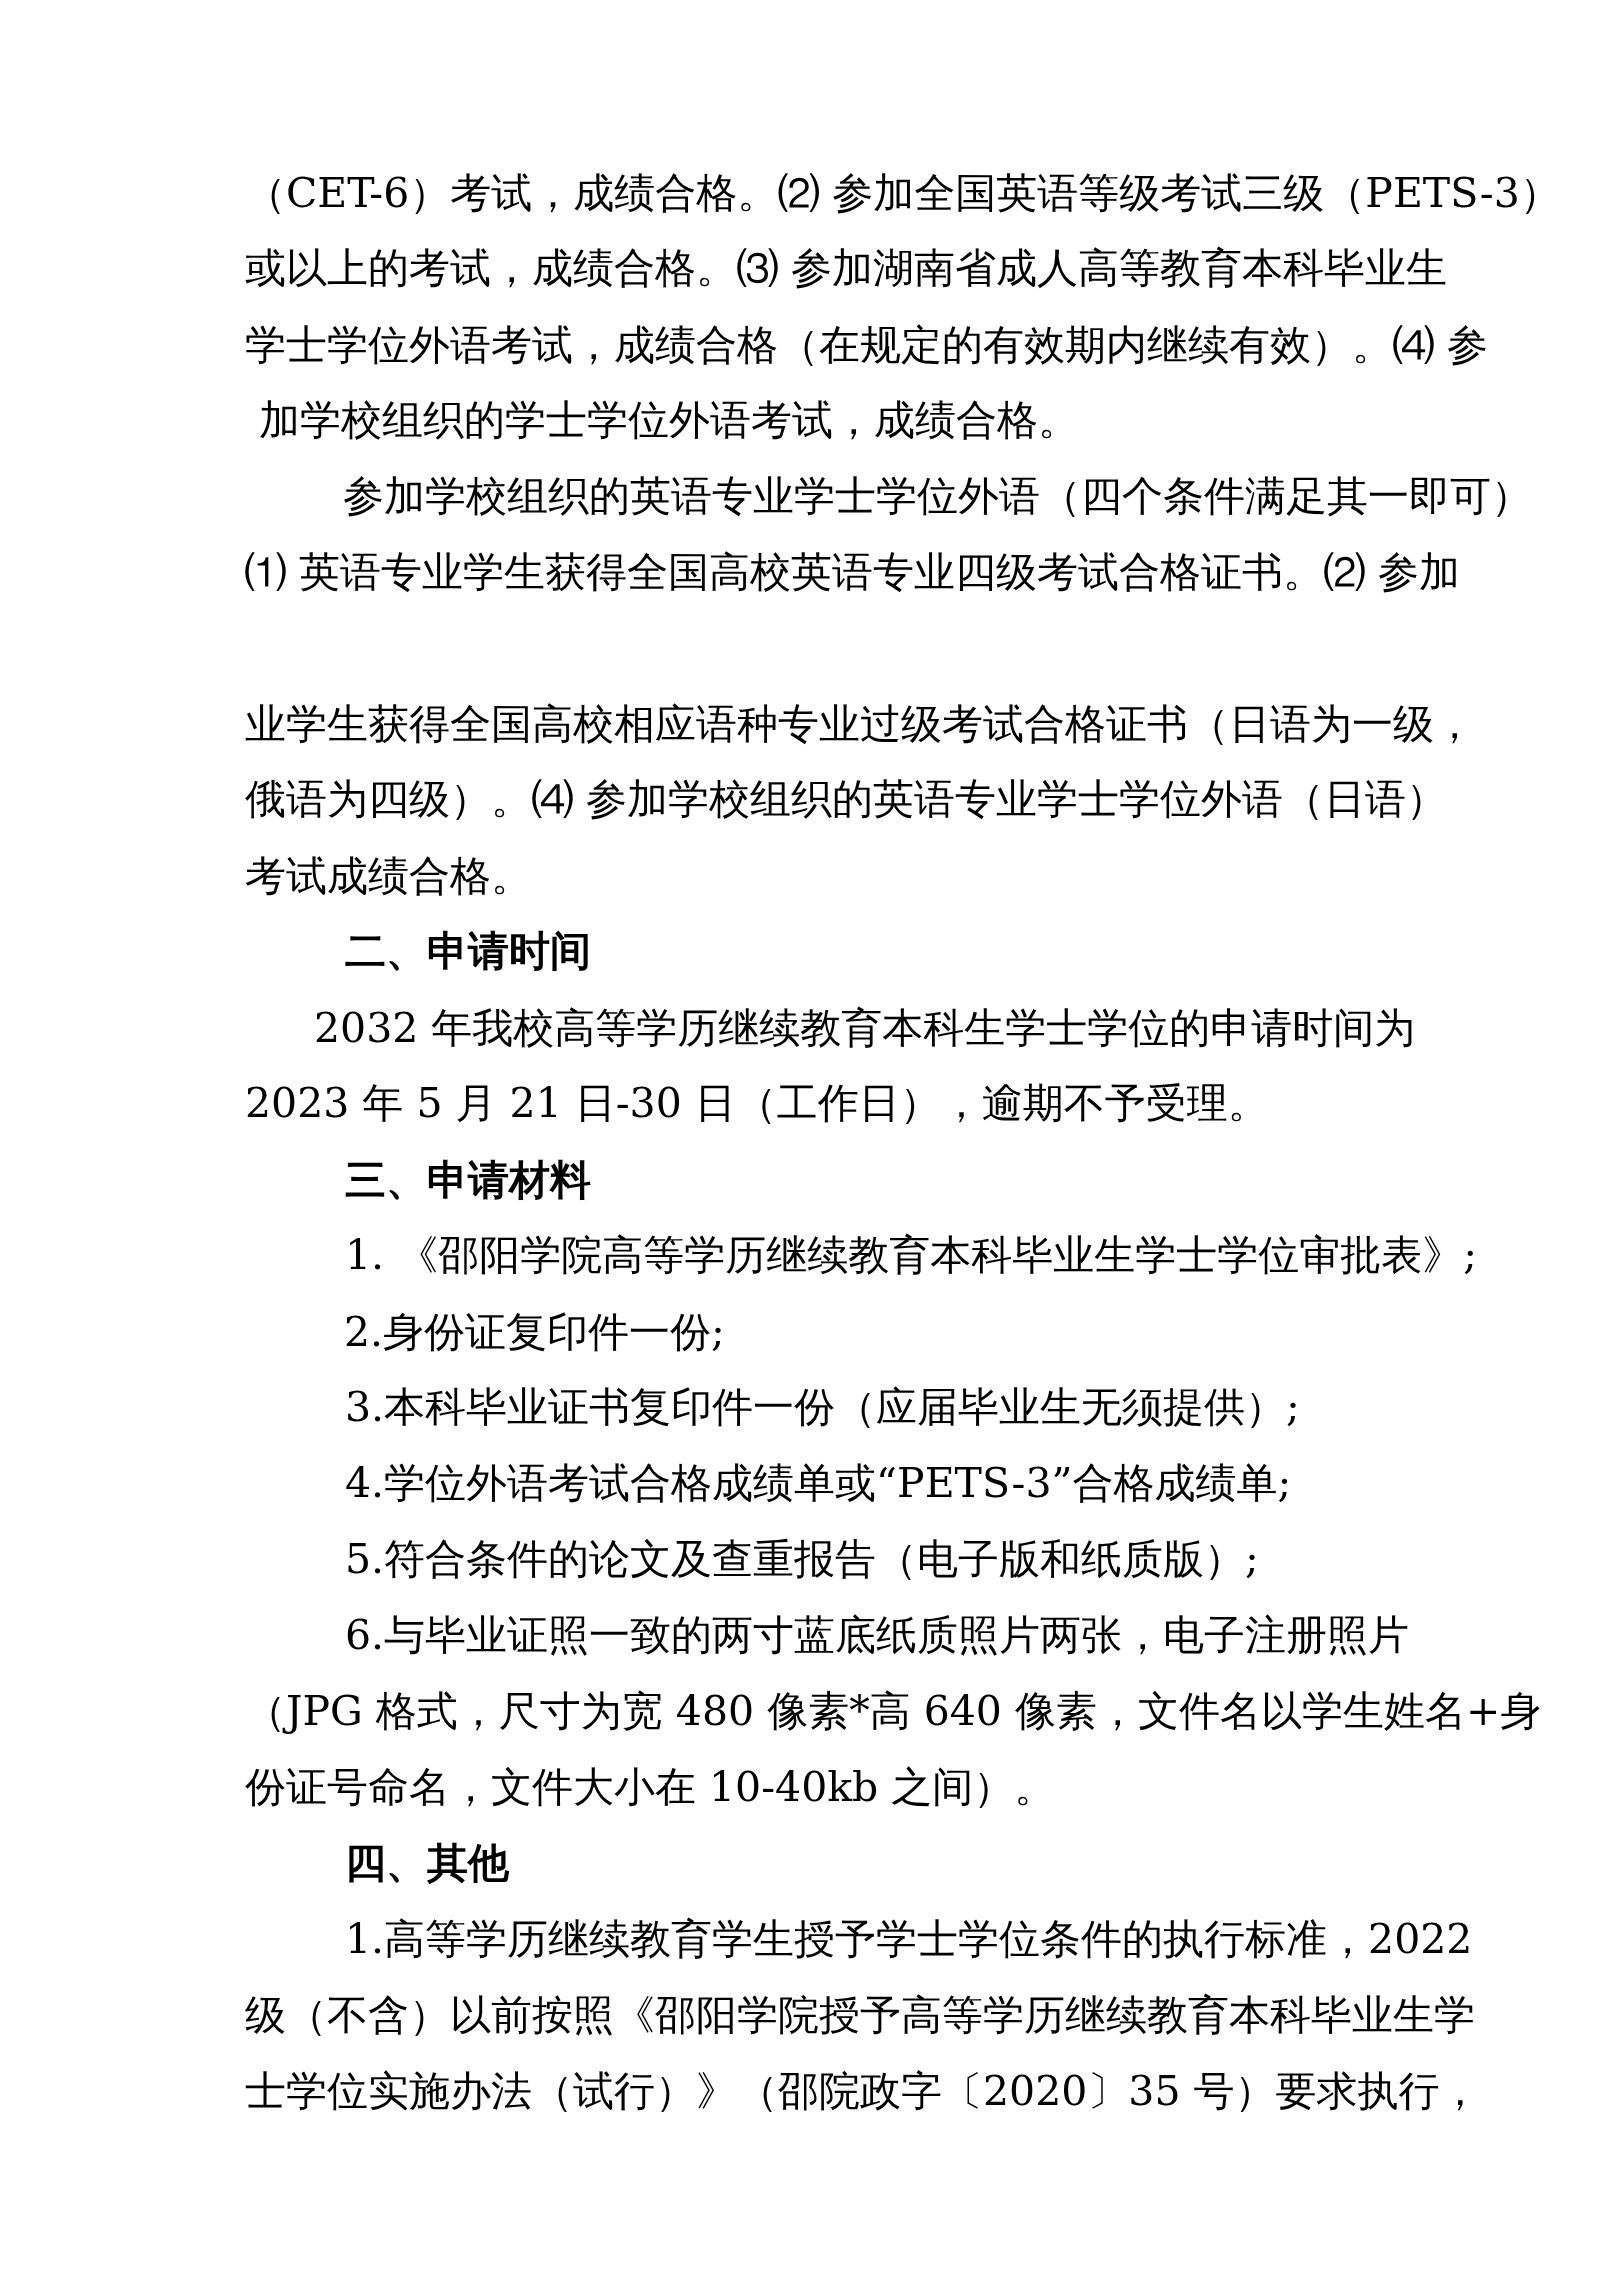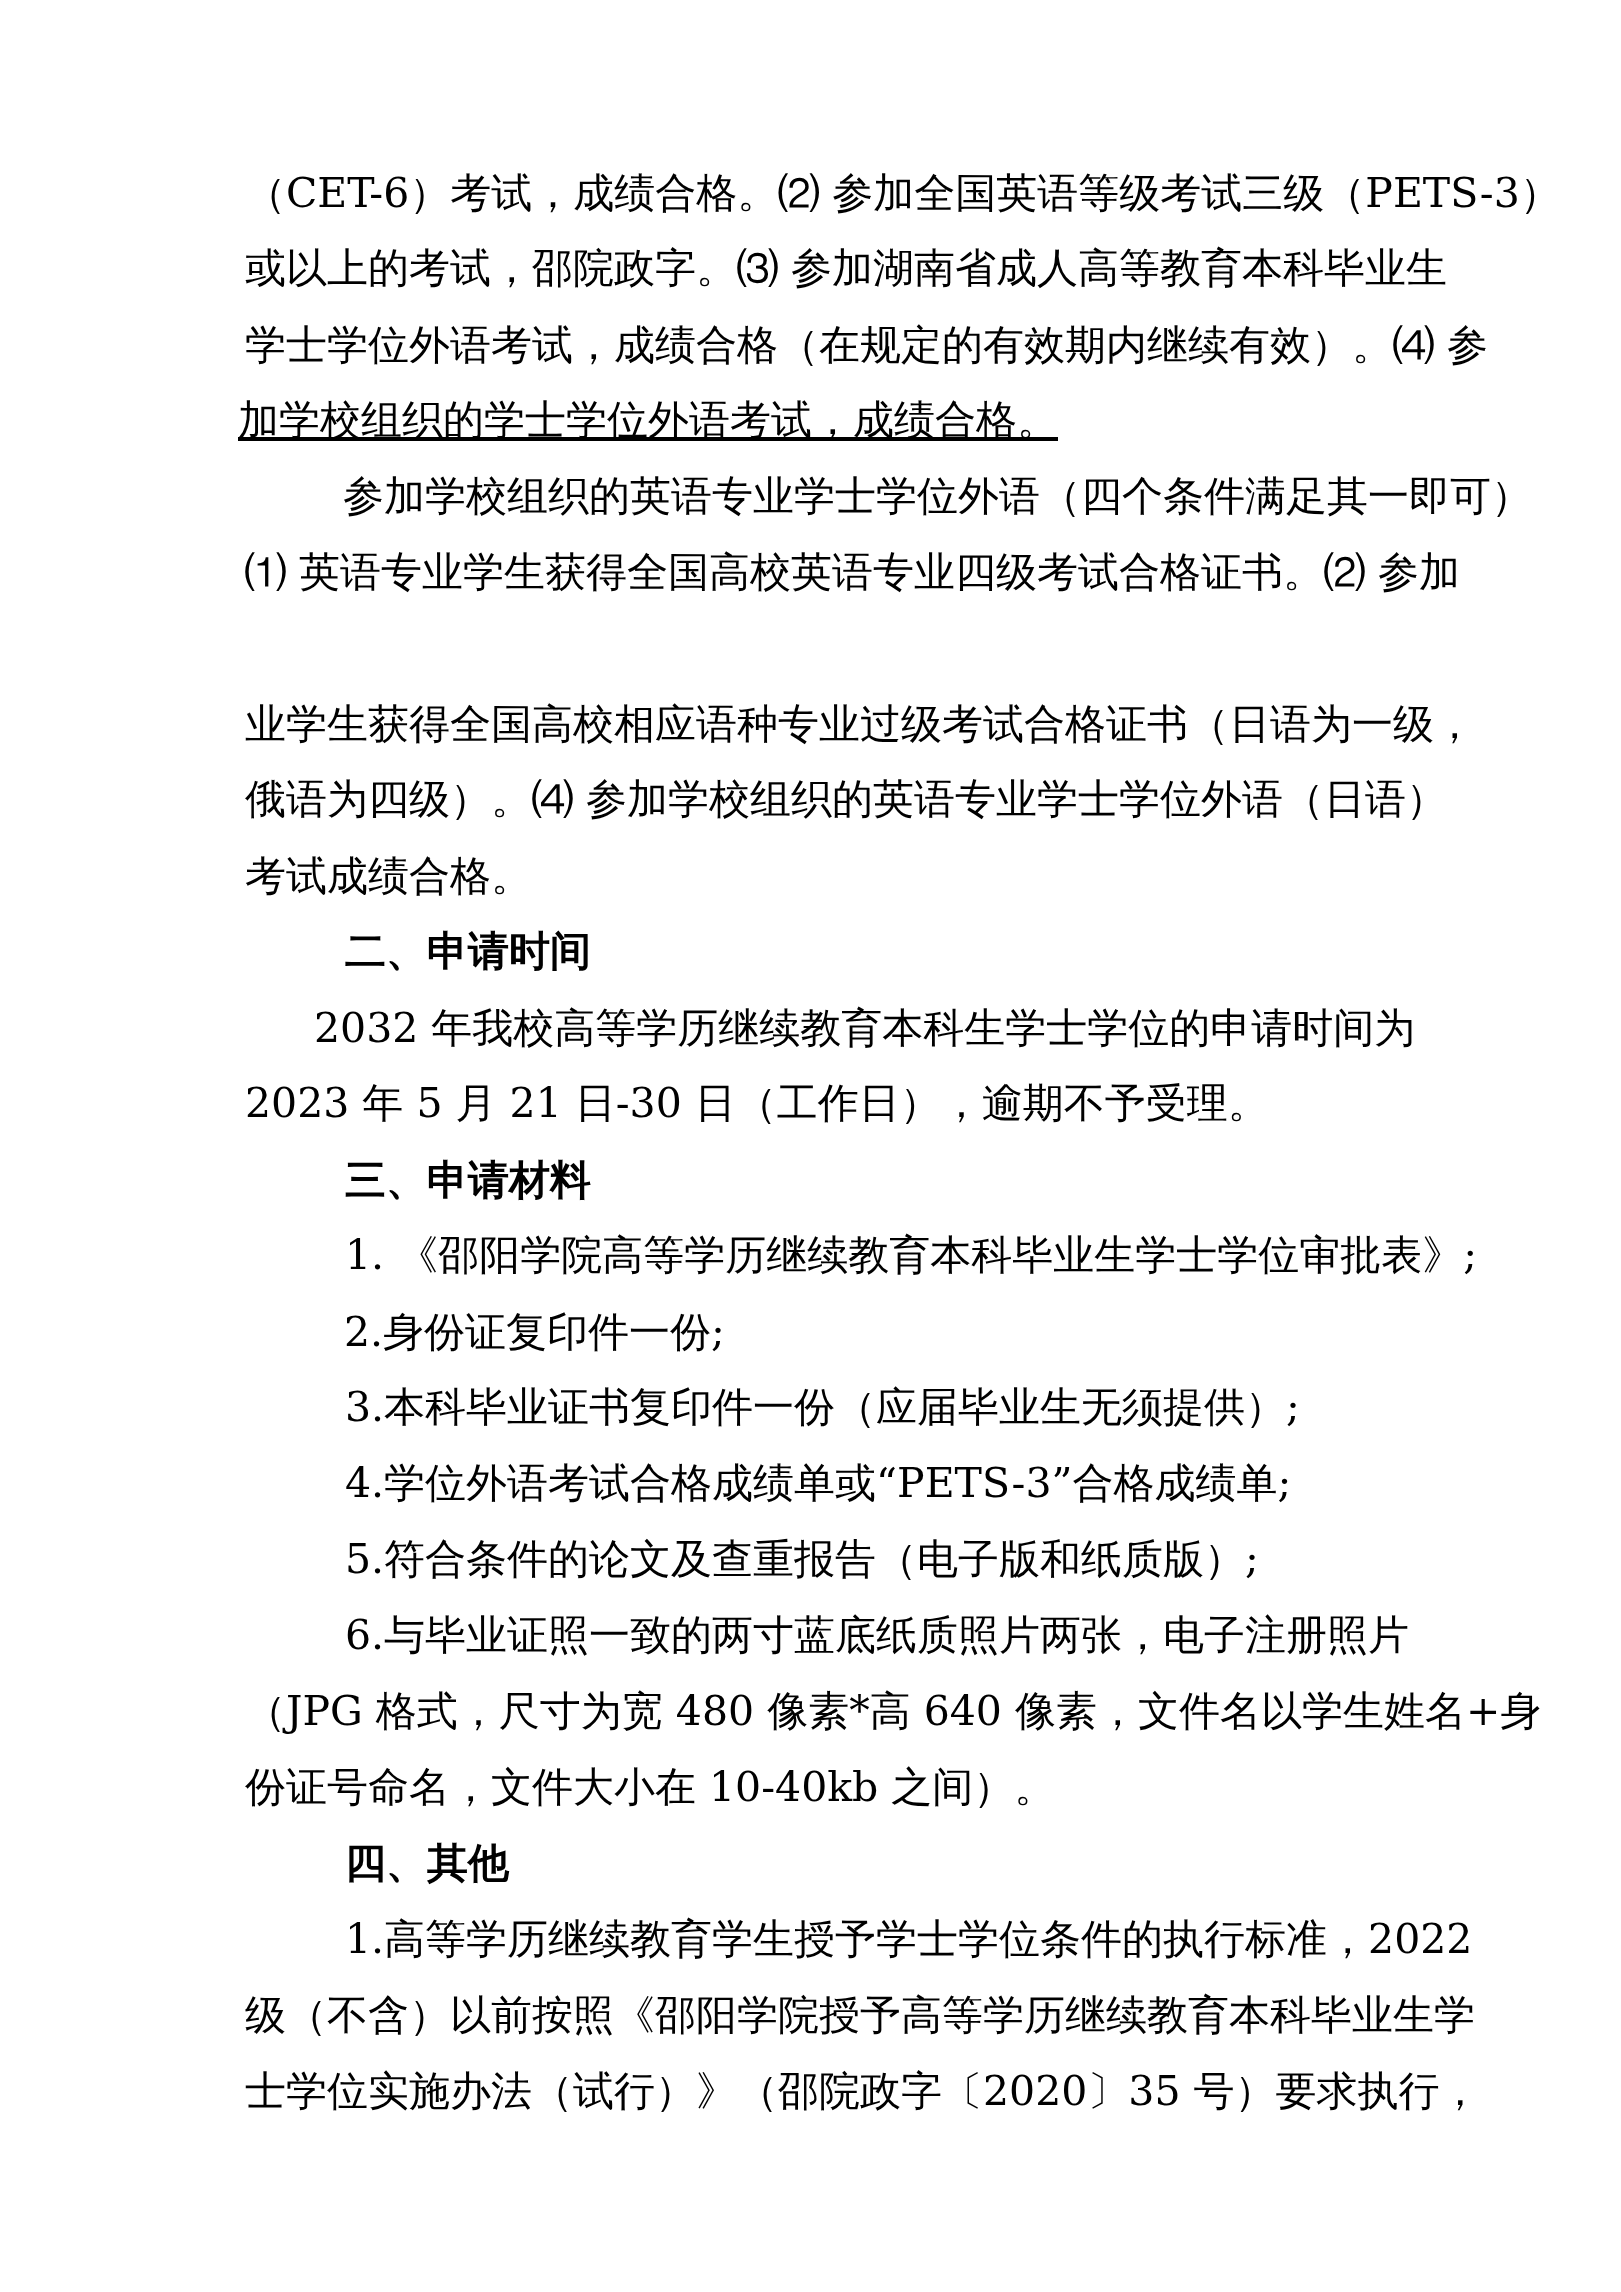--- a/index.html
+++ b/index.html
@@ -35,23 +35,23 @@
   .heading {
     font-family: "DejaVu Sans", "Liberation Sans", sans-serif;
     font-weight: bold;
   }
 </style>
 </head>
 <body>
 
 <div id="page">
   <div class="line justify" style="top: 169px; left: 245px; width: 1137px;">（CET-6）考试，成绩合格。⑵ 参加全国英语等级考试三级（PETS-3）</div>
-  <div class="line justify" style="top: 244px; left: 245px; width: 1137px;">或以上的考试，邵院政字。⑶ 参加湖南省成人高等教育本科毕业生</div>
+  <div class="line justify" style="top: 244px; left: 245px; width: 1137px;">或以上的考试，成绩合格。⑶ 参加湖南省成人高等教育本科毕业生</div>
   <div class="line justify" style="top: 321px; left: 245px; width: 1137px;">学士学位外语考试，成绩合格（在规定的有效期内继续有效）。⑷ 参</div>
-  <div class="line" style="top: 396px; left: 238px; width: 1137px; text-decoration: underline;">加学校组织的学士学位外语考试，成绩合格。</div>
+  <div class="line" style="top: 396px; left: 259px; width: 1137px;">加学校组织的学士学位外语考试，成绩合格。</div>
   <div class="line justify" style="top: 472px; left: 343px; width: 1039px;">参加学校组织的英语专业学士学位外语（四个条件满足其一即可）</div>
   <div class="line justify" style="top: 548px; left: 245px; width: 1137px;">⑴ 英语专业学生获得全国高校英语专业四级考试合格证书。⑵ 参加</div>
   <div class="line justify" style="top: 700px; left: 245px; width: 1137px;">业学生获得全国高校相应语种专业过级考试合格证书（日语为一级，</div>
   <div class="line justify" style="top: 775px; left: 245px; width: 1137px;">俄语为四级）。⑷ 参加学校组织的英语专业学士学位外语（日语）</div>
   <div class="line" style="top: 852px; left: 245px; width: 1137px;">考试成绩合格。</div>
   <div class="line heading" style="top: 927px; left: 345px; width: 1037px;">二、申请时间</div>
   <div class="line" style="top: 1004px; left: 314px; width: 1068px;">2032 年我校高等学历继续教育本科生学士学位的申请时间为</div>
   <div class="line" style="top: 1079px; left: 245px; width: 1137px;">2023 年 5 月 21 日-30 日（工作日），逾期不予受理。</div>
   <div class="line heading" style="top: 1156px; left: 345px; width: 1037px;">三、申请材料</div>
   <div class="line" style="top: 1231px; left: 345px; width: 1037px;">1. 《邵阳学院高等学历继续教育本科毕业生学士学位审批表》;</div>

